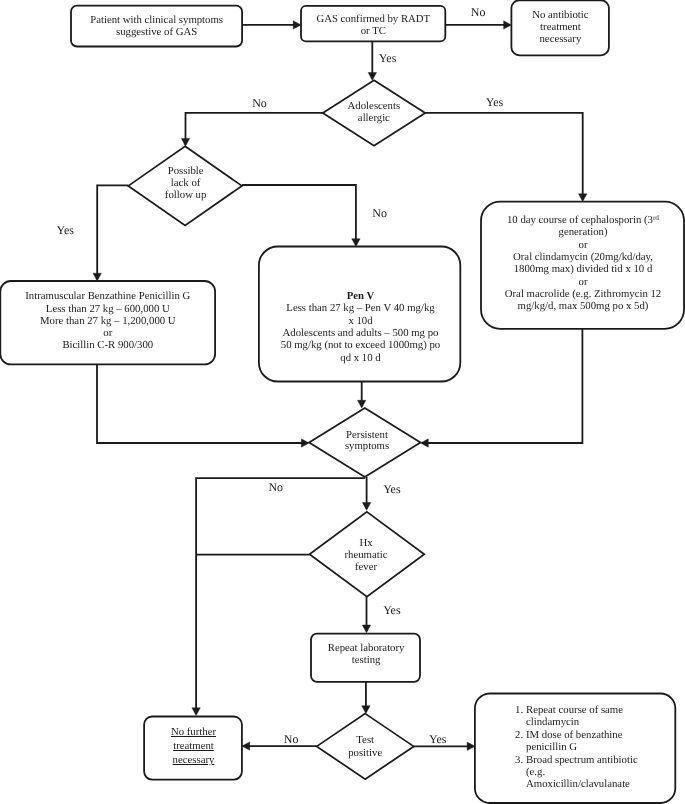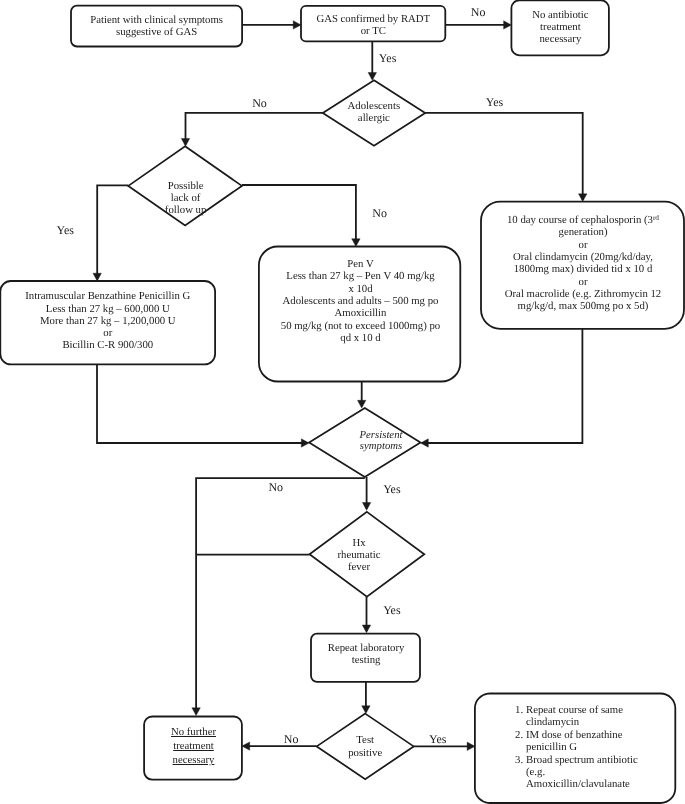--- a/index.html
+++ b/index.html
@@ -5,21 +5,21 @@
 <style>
   html,body{margin:0;padding:0;background:#ffffff;}
   body{width:685px;height:804px;overflow:hidden;
        font-family:"Liberation Serif", serif;color:#1a1a1a;
        -webkit-font-smoothing:antialiased;text-rendering:geometricPrecision;}
   #chart{position:relative;width:685px;height:804px;transform:translateZ(0);}
   svg#shapes{position:absolute;left:0;top:0;width:685px;height:804px;}
   .node-text{position:absolute;text-align:center;font-size:10.75px;line-height:12.2px;
       color:#1c1c1c;white-space:nowrap;}
   .edge-label{position:absolute;font-size:12px;line-height:11px;color:#1c1c1c;white-space:nowrap;}
-  .bold{font-weight:normal;}
+  .bold{font-weight:bold;margin-top:32px;}
   sup{font-size:0.68em;vertical-align:baseline;position:relative;top:-0.40em;line-height:0;}
   .list-box{position:absolute;font-size:10.75px;line-height:12.3px;color:#1c1c1c;}
   .list-row{position:relative;}
   .list-num{position:absolute;left:0;top:0;}
   .list-body{margin-left:11px;}
 </style>
 </head>
 <body>
 
 <div id="chart">
@@ -83,56 +83,55 @@
     </div>
   <div class="node-text" id="t-noabx" style="line-height: 12.25px; left: 480.4px; top: 8.9px; width: 160px;">
       <div>No antibiotic</div>
       <div>treatment</div>
       <div>necessary</div>
     </div>
   <div class="node-text" id="t-penalg" style="line-height: 12.4px; left: 303.9px; top: 99.92px; width: 140px;">
       <div>Adolescents</div>
       <div>allergic</div>
     </div>
-  <div class="node-text" id="t-follow" style="line-height: 12.2px; left: 115.6px; top: 180px; width: 140px;">
+  <div class="node-text" id="t-follow" style="line-height: 12.2px; left: 115.6px; top: 165px; width: 140px;">
       <div>Possible</div>
       <div>lack of</div>
       <div>follow up</div>
     </div>
   <div class="node-text" id="t-im" style="line-height: 12.25px; left: -22.2px; top: 290.4px; width: 260px;">
       <div>Intramuscular Benzathine Penicillin G</div>
       <div>Less than 27 kg – 600,000 U</div>
       <div>More than 27 kg – 1,200,000 U</div>
       <div>or</div>
       <div>Bicillin C-R 900/300</div>
     </div>
   <div class="node-text" id="t-penv" style="line-height: 12.3px; left: 240.5px; top: 258.17px; width: 240px;">
       <div class="bold">Pen V</div>
       <div>Less than 27 kg – Pen V 40 mg/kg</div>
       <div>x 10d</div>
       <div>Adolescents and adults – 500 mg po</div>
-      <div class="bold">Amoxicillin</div>
       <div>50 mg/kg (not to exceed 1000mg) po</div>
       <div>qd x 10 d</div>
     </div>
   <div class="node-text" id="t-ceph" style="line-height: 12.3px; left: 468px; top: 214.07px; width: 230px;">
       <div>10 day course of cephalosporin (3<sup>rd</sup></div>
       <div>generation)</div>
       <div>or</div>
       <div>Oral clindamycin (20mg/kd/day,</div>
       <div>1800mg max) divided tid x 10 d</div>
       <div>or</div>
       <div>Oral macrolide (e.g. Zithromycin 12</div>
       <div>mg/kg/d, max 500mg po x 5d)</div>
     </div>
-  <div class="node-text" id="t-persist" style="line-height: 11.9px; left: 311px; top: 429.57px; width: 140px; font-style: italic;">
+  <div class="node-text" id="t-persist" style="line-height: 11.9px; left: 297px; top: 429.57px; width: 140px;">
       <div>Persistent</div>
       <div>symptoms</div>
     </div>
-  <div class="node-text" id="t-hx" style="line-height: 12.1px; left: 289px; top: 537.27px; width: 140px;">
+  <div class="node-text" id="t-hx" style="line-height: 12.1px; left: 296px; top: 537.27px; width: 140px;">
       <div>Hx</div>
       <div>rheumatic</div>
       <div>fever</div>
     </div>
   <div class="node-text" id="t-repeat" style="line-height: 12.3px; left: 286.1px; top: 641.67px; width: 160px;">
       <div>Repeat laboratory</div>
       <div>testing</div>
     </div>
   <div class="node-text" id="t-test" style="line-height: 12.5px; left: 295.2px; top: 734.27px; width: 140px;">
       <div>Test</div>

